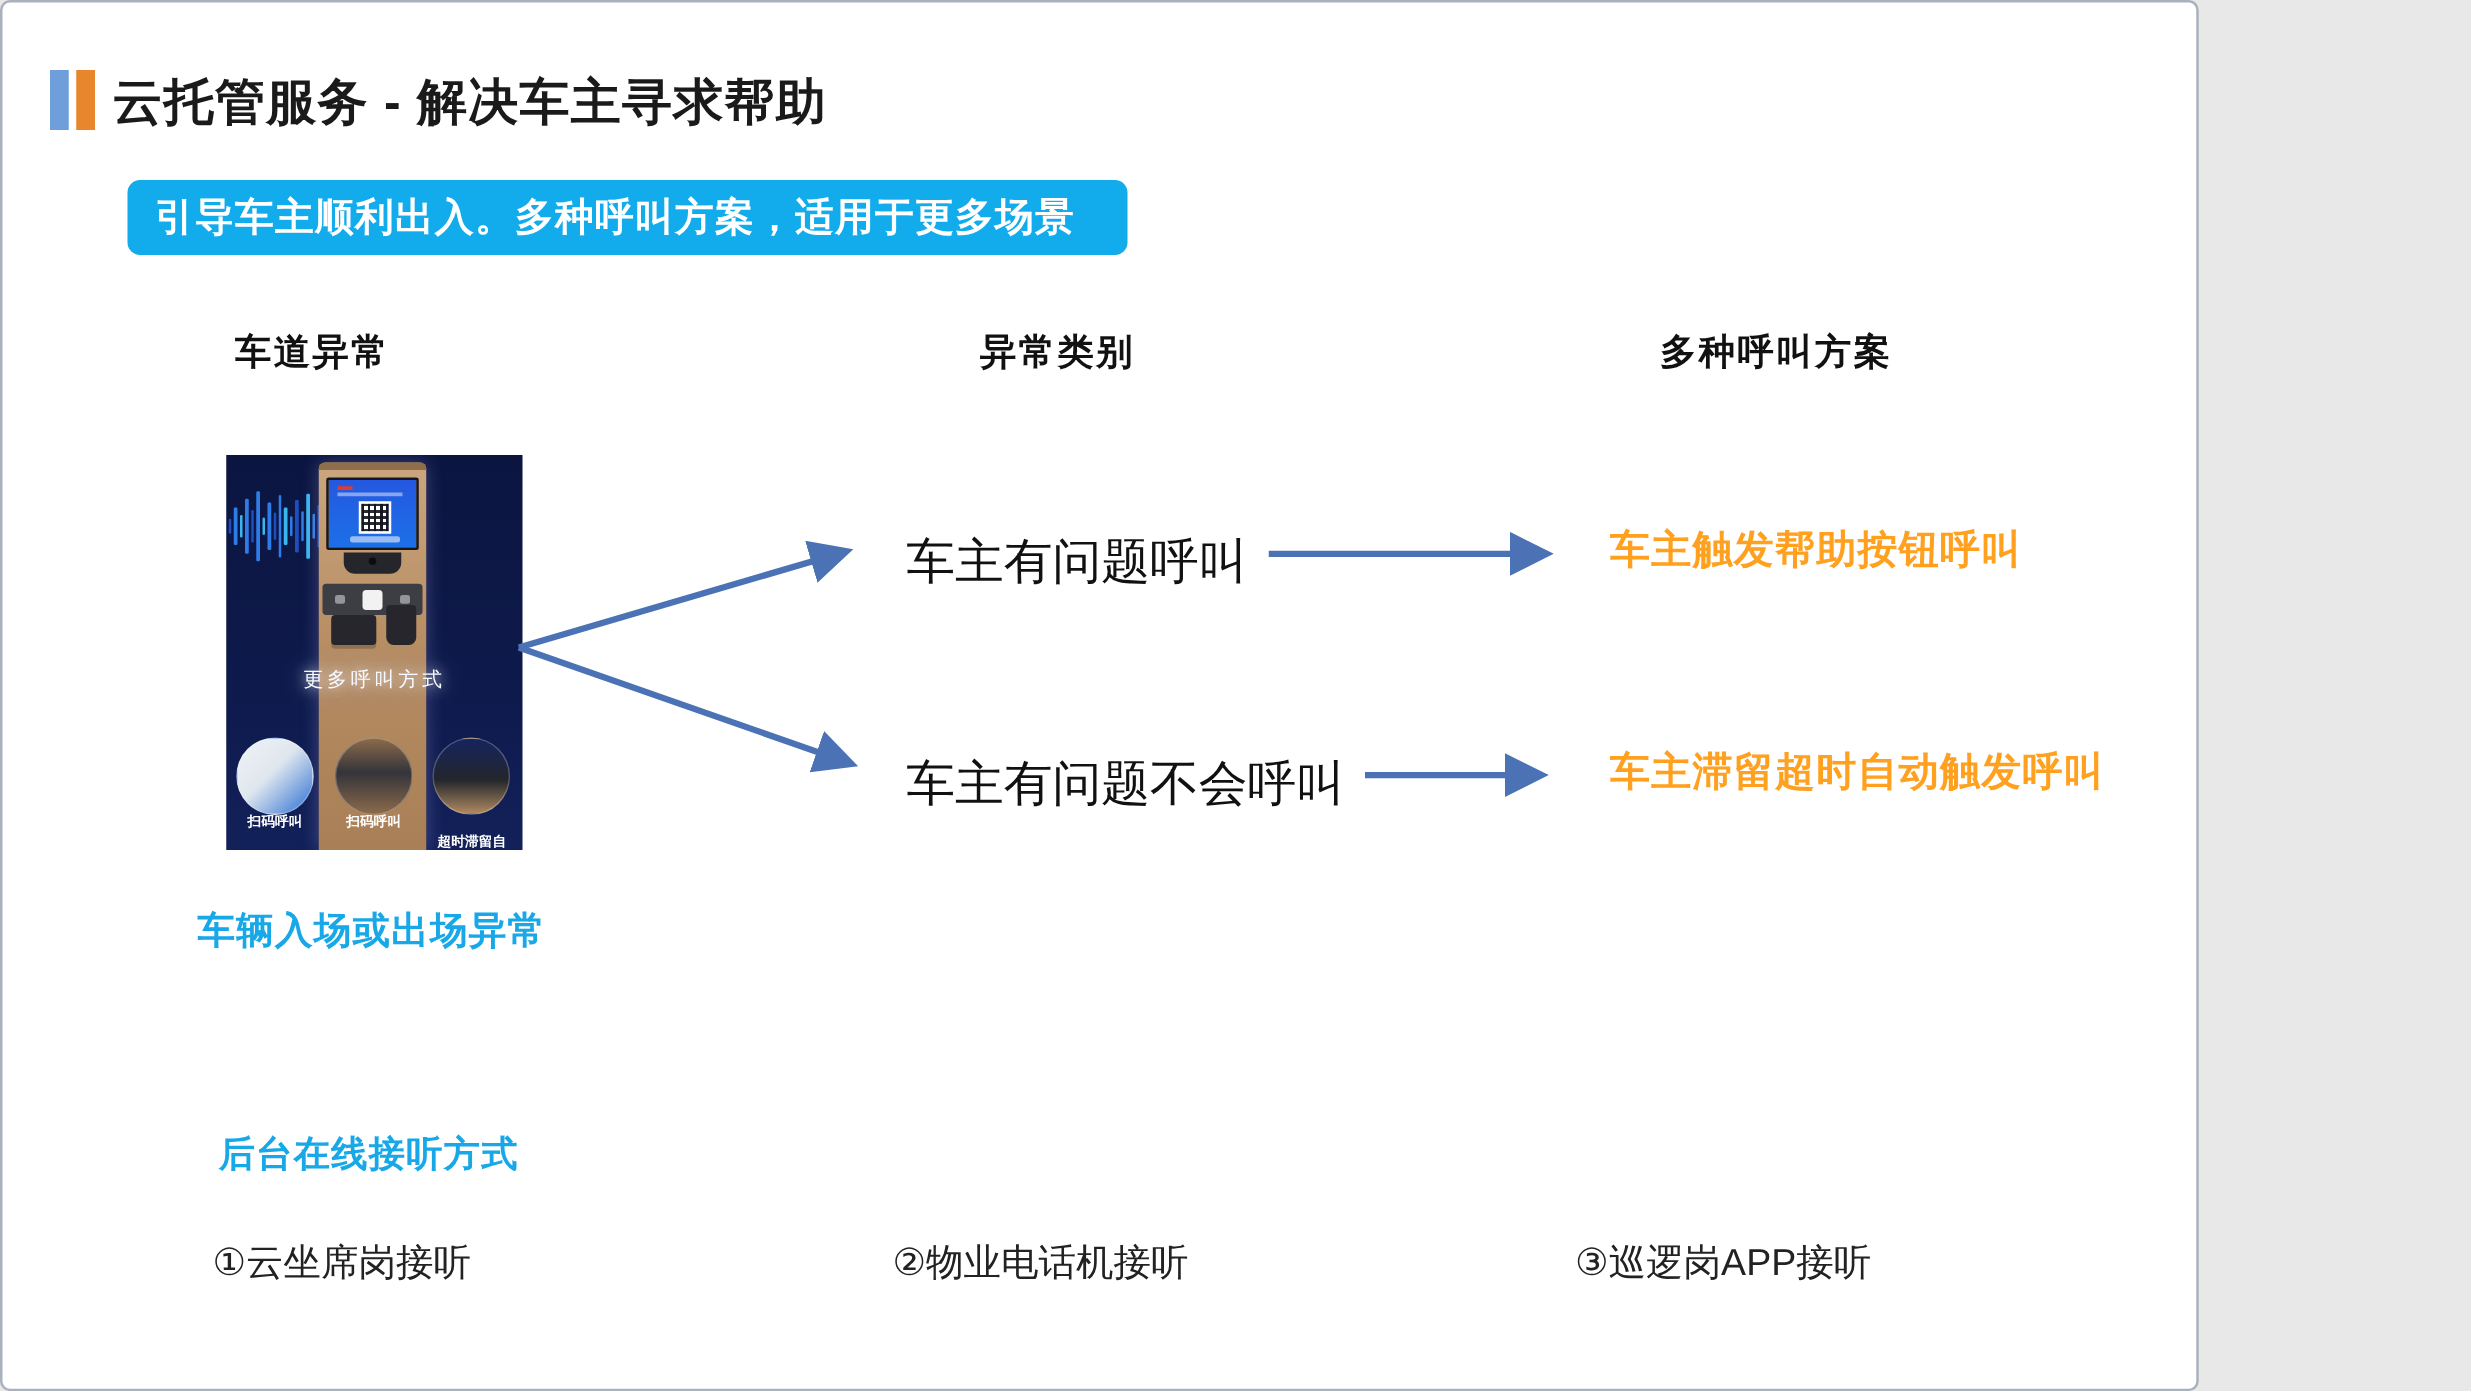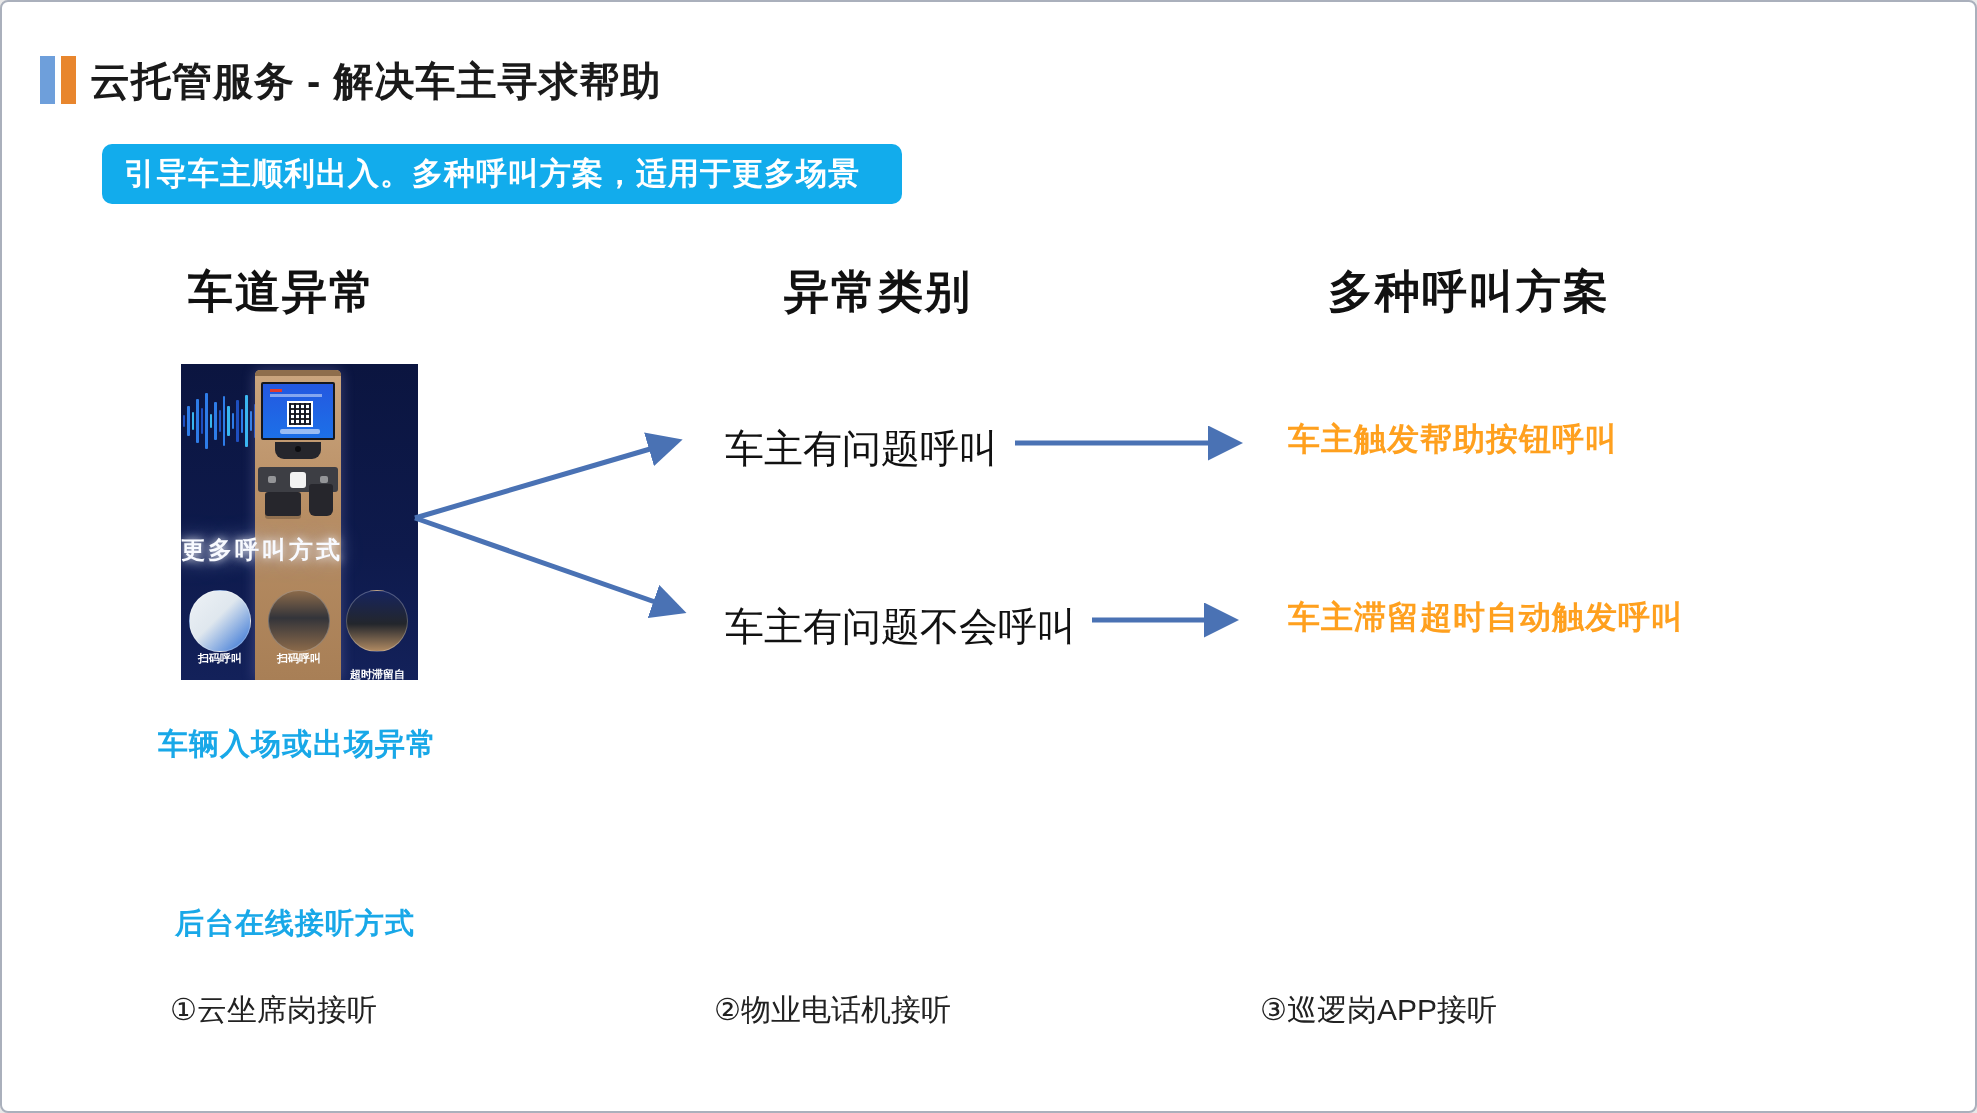--- a/index.html
+++ b/index.html
@@ -1,19 +1,19 @@
 <!DOCTYPE html>
 <html><head>
 <meta charset="utf-8">
 <style>
   * { margin: 0; padding: 0; box-sizing: border-box; }
   html, body { background: #e8e8e8; font-family: "Liberation Sans", "DejaVu Sans", sans-serif; }
   #slide {
     position: relative;
-    width: 1977px; height: 1113px;
+    width: 1759px; height: 1113px;
     background: #ffffff;
     border: 2px solid #aab0bc;
     border-radius: 8px;
     overflow: hidden;
   }
   
   .accent-bar { position: absolute; top: 54px; width: 15px; height: 48px; }
   .accent-bar.blue   { left: 38px; background: #6E9FDB; }
   .accent-bar.orange { left: 59px; background: #E8862E; }
   .page-title {
@@ -26,21 +26,21 @@
     position: absolute; left: 100px; top: 142px;
     width: 800px; height: 60px;
     background: #12ACEC; border-radius: 10px;
     color: #ffffff; font-size: 31px; font-weight: bold;
     line-height: 60px; padding-left: 22px;
     letter-spacing: 1px;
   }
   
   .col-header {
     position: absolute; top: 260px;
-    font-size: 45px; font-weight: bold; color: #111;
+    font-size: 29px; font-weight: bold; color: #111;
     letter-spacing: 2px;
   }
   .col-header.c1 { left: 186px; }
   .col-header.c2 { left: 782px; }
   .col-header.c3 { left: 1326px; }
   
   .kiosk {
     position: absolute; left: 179px; top: 362px;
     width: 237px; height: 316px;
     background: linear-gradient(180deg, #0B1540 0%, #0E1A4C 60%, #13215A 100%);
@@ -109,21 +109,21 @@
   .strip .btn { width: 16px; height: 16px; background: #f2f2f2; border-radius: 3px; }
   .strip::before, .strip::after { content:""; position:absolute; top:9px; width:8px; height:7px;
     background: rgba(255,255,255,0.45); border-radius:2px; }
   .strip::before { left: 10px; } .strip::after { right: 10px; }
   .slot1 { position: absolute; top: 122px; left: 10px; width: 36px; height: 24px;
     background: #26262c; border-radius: 3px; box-shadow: 0 3px 0 rgba(0,0,0,0.2); }
   .slot2 { position: absolute; top: 114px; left: 54px; width: 24px; height: 32px;
     background: #26262c; border-radius: 3px 3px 6px 6px; }
   .more-call {
     position: absolute; top: 170px; left: 0; width: 100%;
-    color: #f8faff; font-size: 24px; font-weight: bold;
+    text-align: center; color: #f8faff; font-size: 16px; font-weight: normal;
     letter-spacing: 3px;
     text-shadow: 0 0 10px rgba(255,255,255,0.9), 0 0 22px rgba(180,200,255,0.7);
   }
   .badge-circle { position: absolute; top: 226px; width: 62px; height: 62px;
     border-radius: 50%; border: 1px solid rgba(255,255,255,0.25); overflow: hidden; }
   .badge-circle.b1 { left: 8px;
     background: linear-gradient(135deg, #eef2f6 0%, #dfe7ee 45%, #2a6cd4 100%); }
   .badge-circle.b2 { left: 87px;
     background: linear-gradient(180deg, #8b6a4a 0%, #33343a 45%, #8b6a4a 100%); }
   .badge-circle.b3 { left: 165px;

